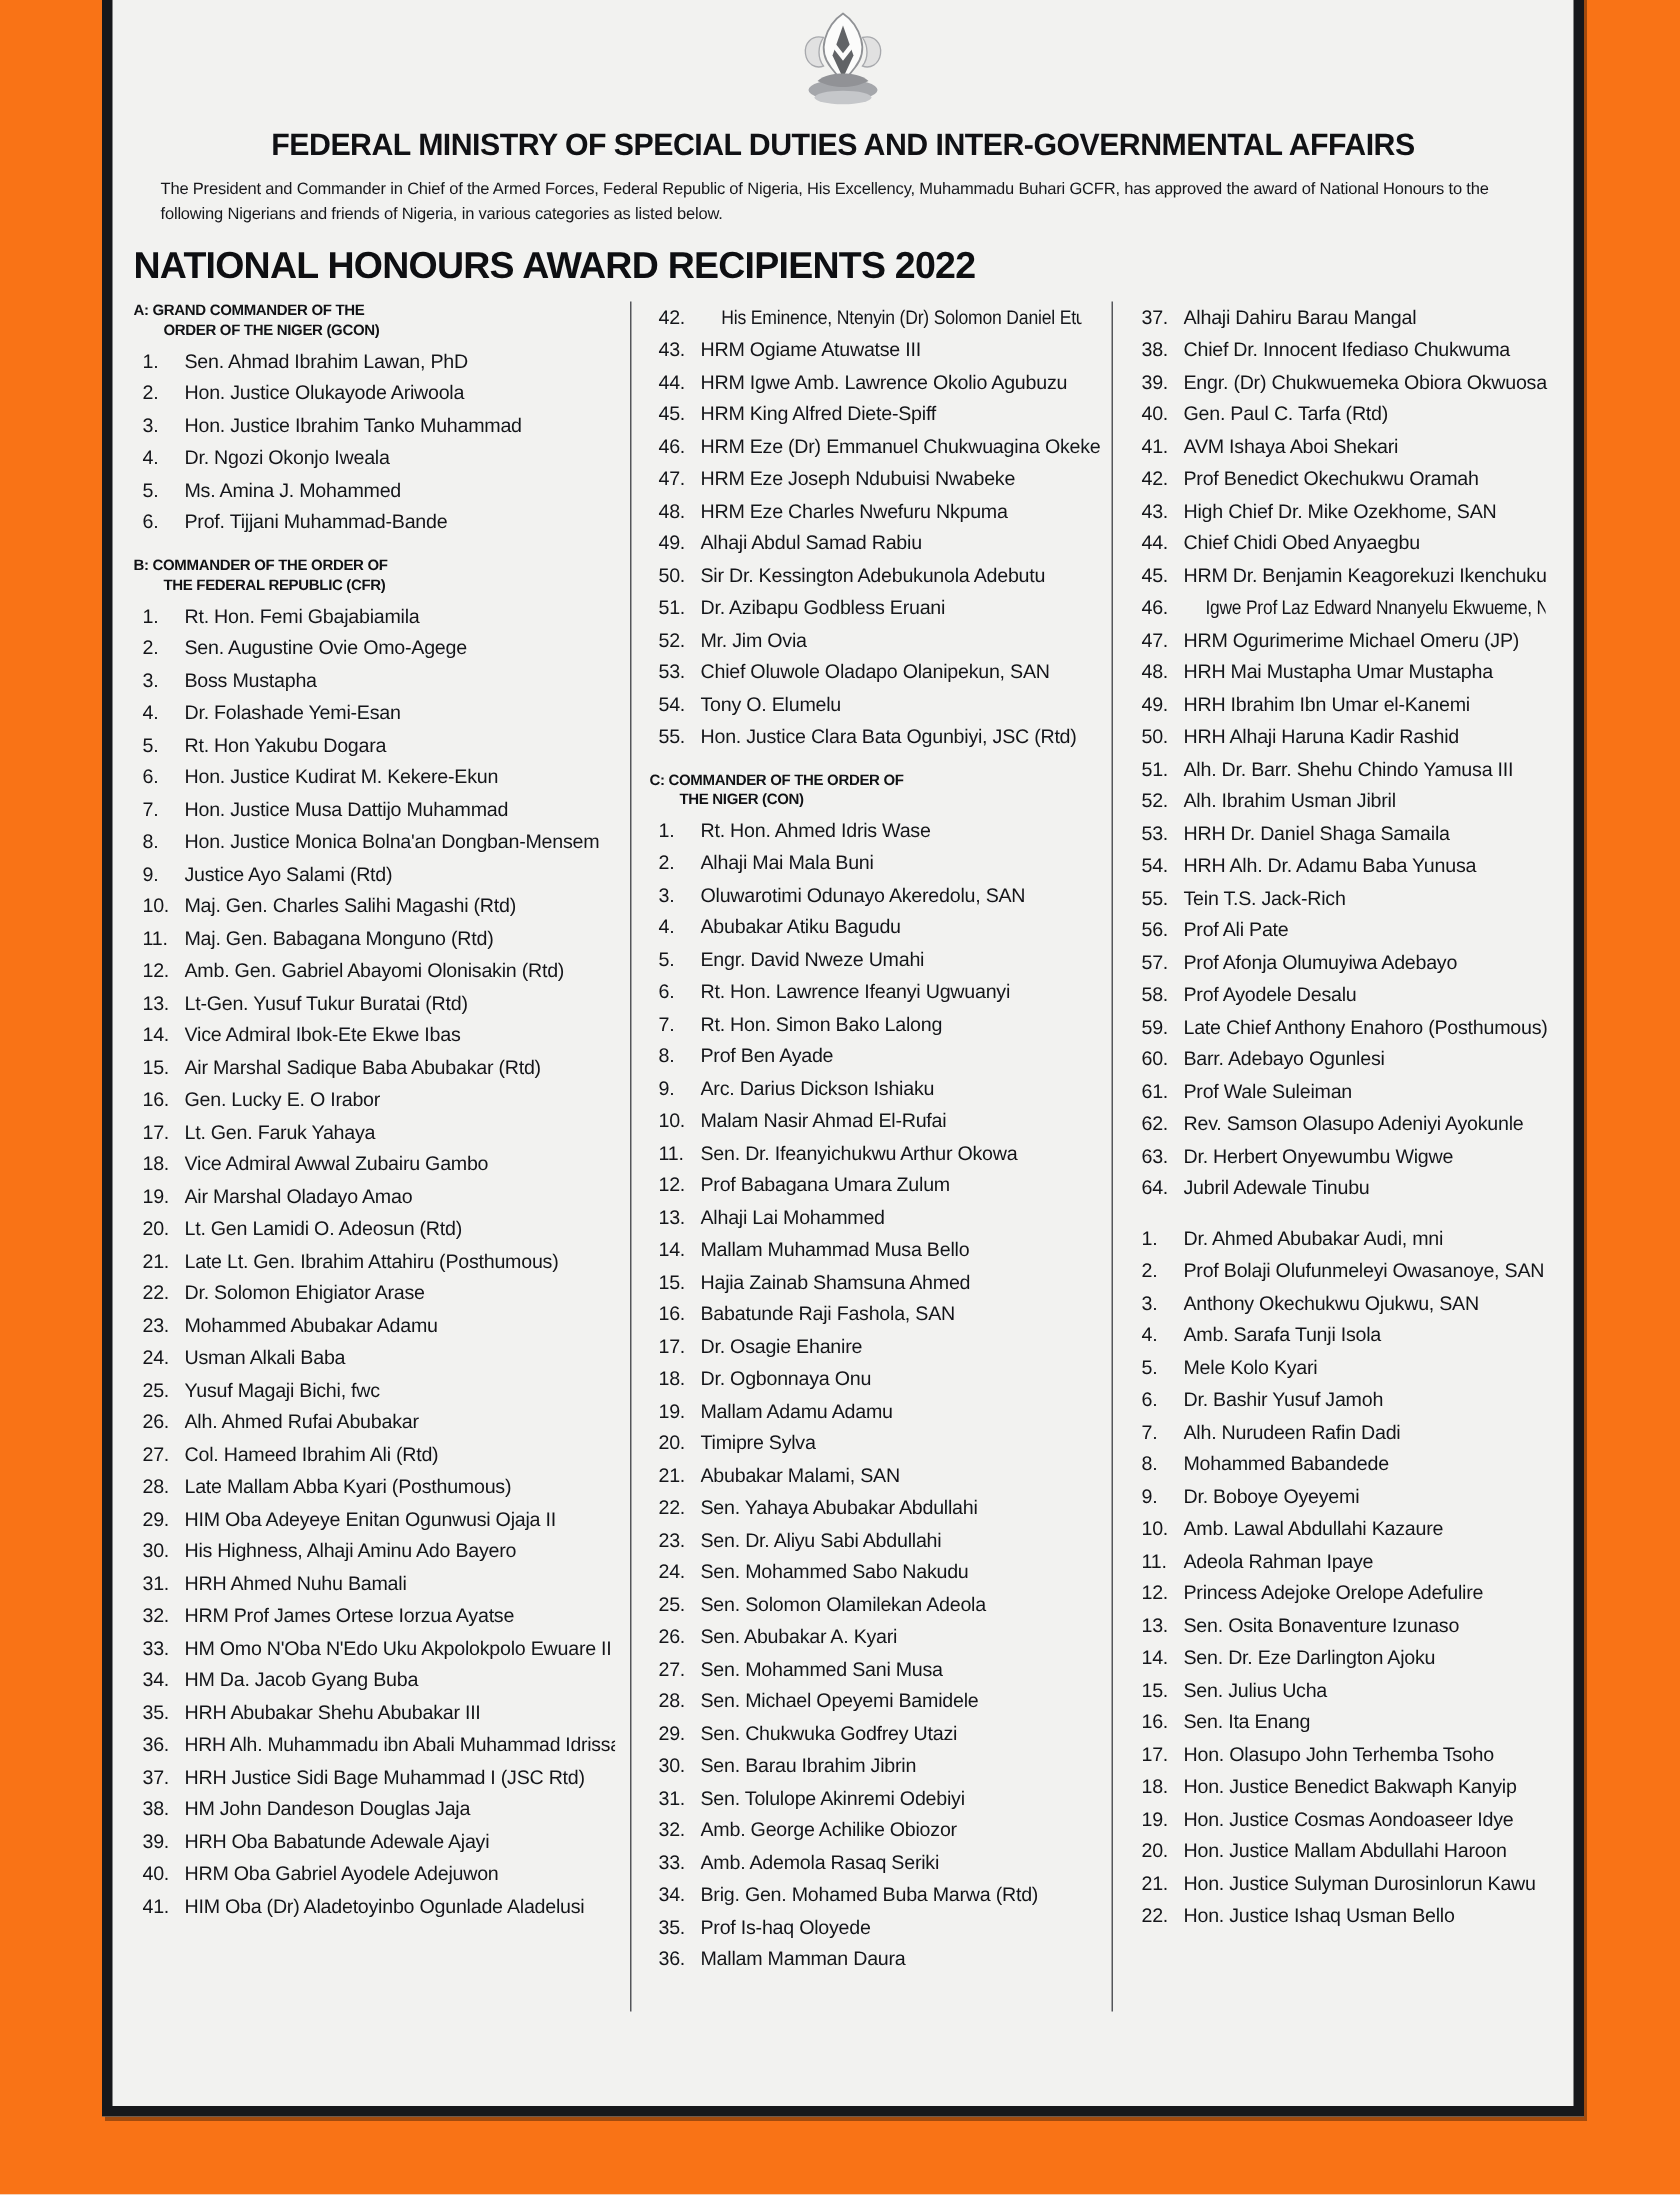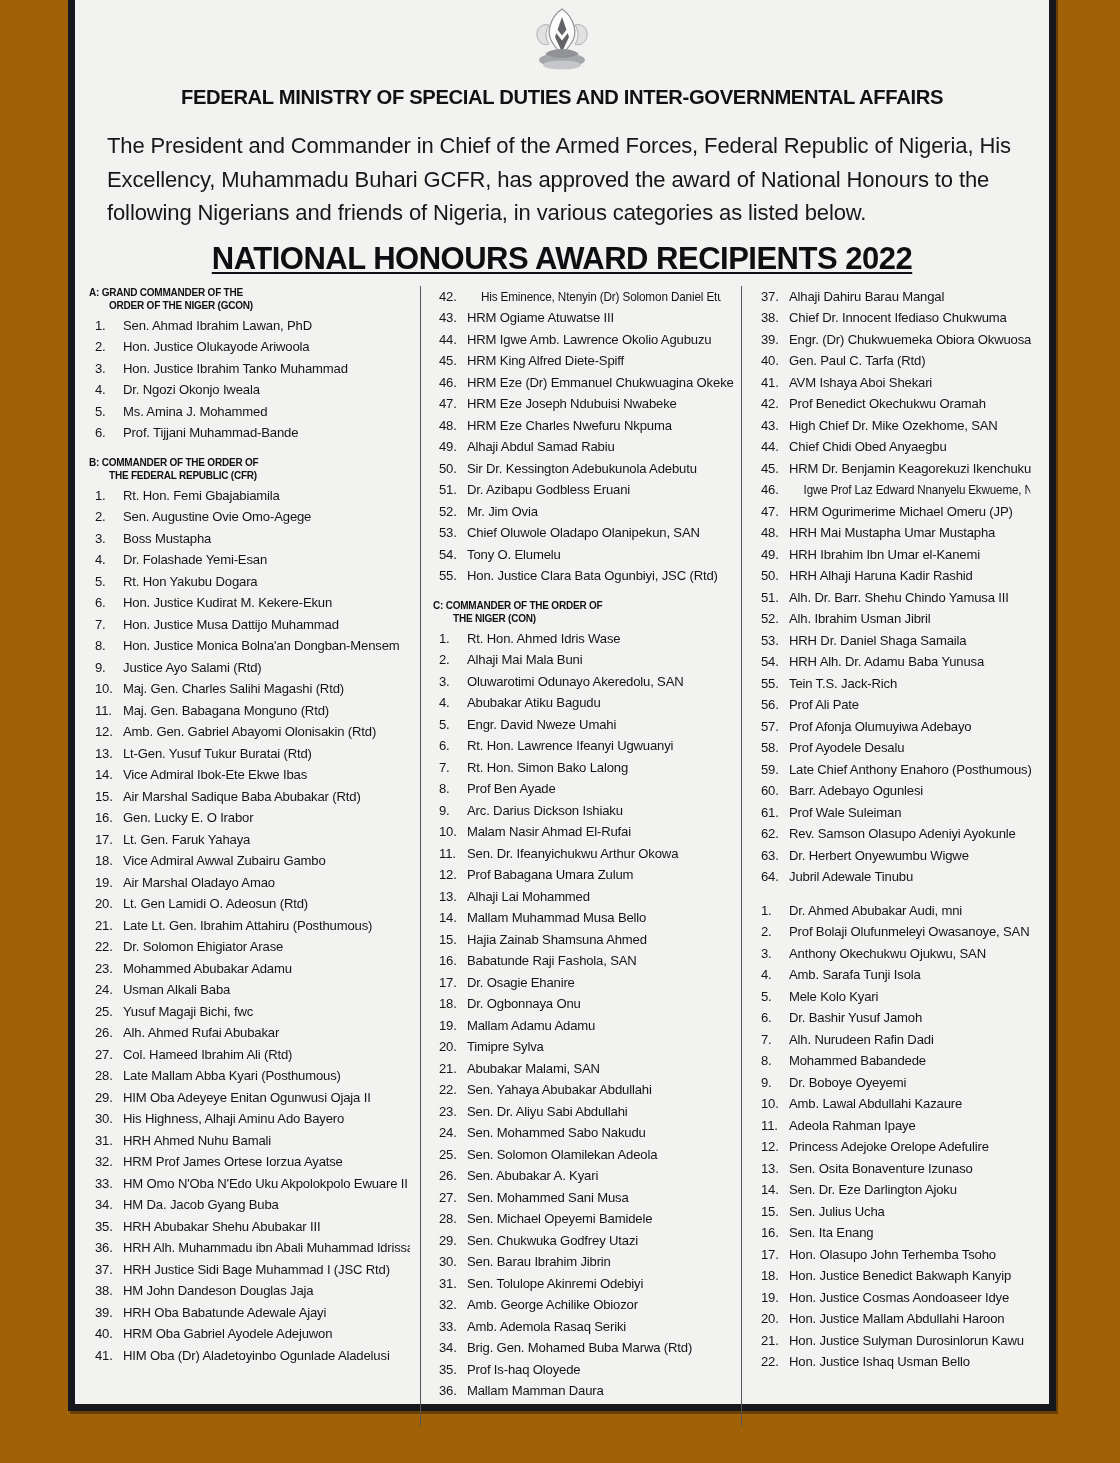--- a/index.html
+++ b/index.html
@@ -13,21 +13,21 @@
     height: 1463px;
     font-family: "Liberation Sans", sans-serif;
     color: #15161a;
     overflow: hidden;
   }
 
   .page {
     position: relative;
     width: 1120px;
     height: 1463px;
-    background: #a16207;
+    background: #f97316;
   }
 
   
   .frame {
     position: absolute;
     left: 68px;
     top: -14px;
     width: 988px;
     height: 1425px;
     border: 7px solid #17181b;
@@ -61,36 +61,34 @@
     font-size: 20.5px;
     font-weight: 800;
     letter-spacing: -0.35px;
     margin: 12px 0 2px 0;
     color: #101114;
     font-stretch: condensed;
     transform: scaleX(0.985);
   }
 
   .preamble {
-    font-size: 22px;
+    font-size: 11px;
     line-height: 1.53;
     color: #16171b;
-    margin: 20px 18px 0 18px;
+    margin: 9px 18px 0 18px;
     text-align: left;
     letter-spacing: -0.12px;
   }
 
   .award-title {
-    text-align: center;
-    font-size: 31px;
+    font-size: 25px;
     font-weight: 800;
     letter-spacing: -0.5px;
     margin: 11px 0 2px 0;
     color: #0e0f12;
-    text-decoration: underline;
     text-underline-offset: 3px;
     text-decoration-thickness: 2px;
   }
 
   
   .columns {
     display: flex;
     margin-top: 9px;
     height: 1140px;
     align-items: stretch;

